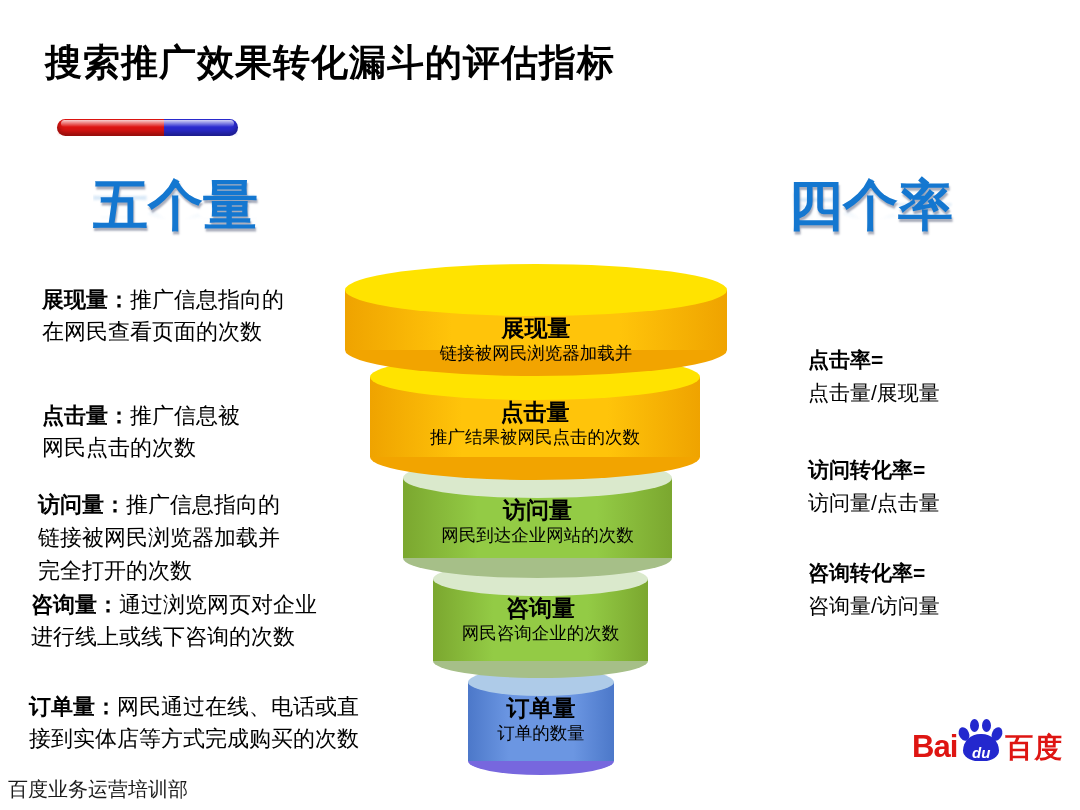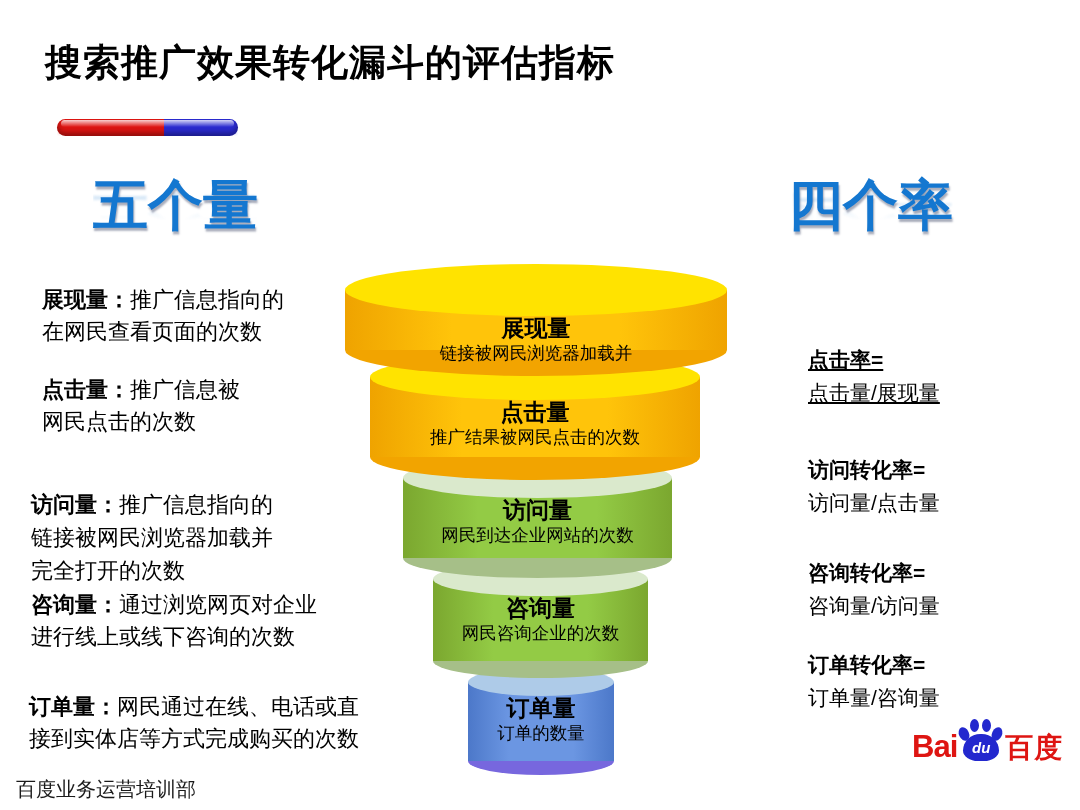--- a/index.html
+++ b/index.html
@@ -60,26 +60,26 @@
   .logo .zh  { color:var(--bar-red); font-size:28px; font-weight:bold; line-height:1; padding-bottom:2px; letter-spacing:1px; }
   .paw { position:relative; width:46px; height:46px; display:inline-block; margin:0 1px; }
   .paw i { position:absolute; background:var(--paw-blue); display:block; }
   .paw .toe { width:10px; height:14px; border-radius:50%; }
   .paw .t1 { left:1px;  top:9px;  transform:rotate(-24deg); }
   .paw .t2 { left:12px; top:1px;  width:9px; height:13px; }
   .paw .t3 { left:24px; top:1px;  width:9px; height:13px; }
   .paw .t4 { right:2px; top:9px;  transform:rotate(24deg); }
   .paw .pad { left:5px; top:16px; width:36px; height:27px;
               border-radius:55% 55% 48% 48% / 70% 70% 45% 45%;
-              display:flex; align-items:center; justify-content:center; }
+              display:flex; align-items:flex-end; justify-content:center; }
   .paw .pad b { color:#fff; font-size:15px; font-style:italic; font-weight:bold; }
   
   .foot { position:absolute; top:776px; font-family:"Liberation Serif", serif;
           font-size:20px; color:#1a1a1a; }
-  .foot-left { left:8px;margin-left:8px; }
+  .foot-left { left:8px; }
   .foot-right { right:4px; }
 </style>
 </head>
 <body>
 
 <div class="slide" style="--hdr-blue: #1477D0; --bar-red: #DE1512; --bar-blue: #2B2BD0; --paw-blue: #2328CE;">
 
   <h1 class="title">搜索推广效果转化漏斗的评估指标</h1>
 
   <div class="bar"></div>
@@ -141,53 +141,49 @@
     <div class="label">
       <div class="name">订单量</div>
       <div class="desc">订单的数量</div>
     </div>
   </div>
 
   <div class="def" style="left:42px; top:284px;">
     <span class="t">展现量：</span><span>推广信息指向的</span><br>
     <span>在网民查看页面的次数</span>
   </div>
-  <div class="def" style="left:42px; top:374px;">
+  <div class="def" style="left:42px; top:400px;">
     <span class="t">点击量：</span><span>推广信息被</span><br>
     <span>网民点击的次数</span>
   </div>
-  <div class="def" style="left:31px; top:488px; line-height:33px;">
+  <div class="def" style="left:38px; top:488px; line-height:33px;">
     <span class="t">访问量：</span><span>推广信息指向的</span><br>
     <span>链接被网民浏览器加载并</span><br>
     <span>完全打开的次数</span>
   </div>
   <div class="def" style="left:31px; top:589px;">
     <span class="t">咨询量：</span><span>通过浏览网页对企业</span><br>
     <span>进行线上或线下咨询的次数</span>
   </div>
   <div class="def" style="left:29px; top:691px;">
     <span class="t">订单量：</span><span>网民通过在线、电话或直</span><br>
     <span>接到实体店等方式完成购买的次数</span>
   </div>
 
-  <div class="rate" style="left:808px; top:343px;text-decoration:underline;">
+  <div class="rate" style="left:808px; top:343px;">
     <div class="rl">点击率=</div>
     <div class="rf">点击量/展现量</div>
   </div>
   <div class="rate" style="left:808px; top:453px;">
     <div class="rl">访问转化率=</div>
     <div class="rf">访问量/点击量</div>
   </div>
   <div class="rate" style="left:808px; top:556px;">
     <div class="rl">咨询转化率=</div>
     <div class="rf">咨询量/访问量</div>
-  </div>
-  <div class="rate" style="left:808px; top:648px;">
-    <div class="rl">订单转化率=</div>
-    <div class="rf">订单量/咨询量</div>
   </div>
 
   <div class="logo">
     <span class="bai">Bai</span>
     <span class="paw">
       <i class="toe t1"></i>
         <i class="toe t2"></i>
         <i class="toe t3"></i>
         <i class="toe t4"></i>
       <i class="pad">

